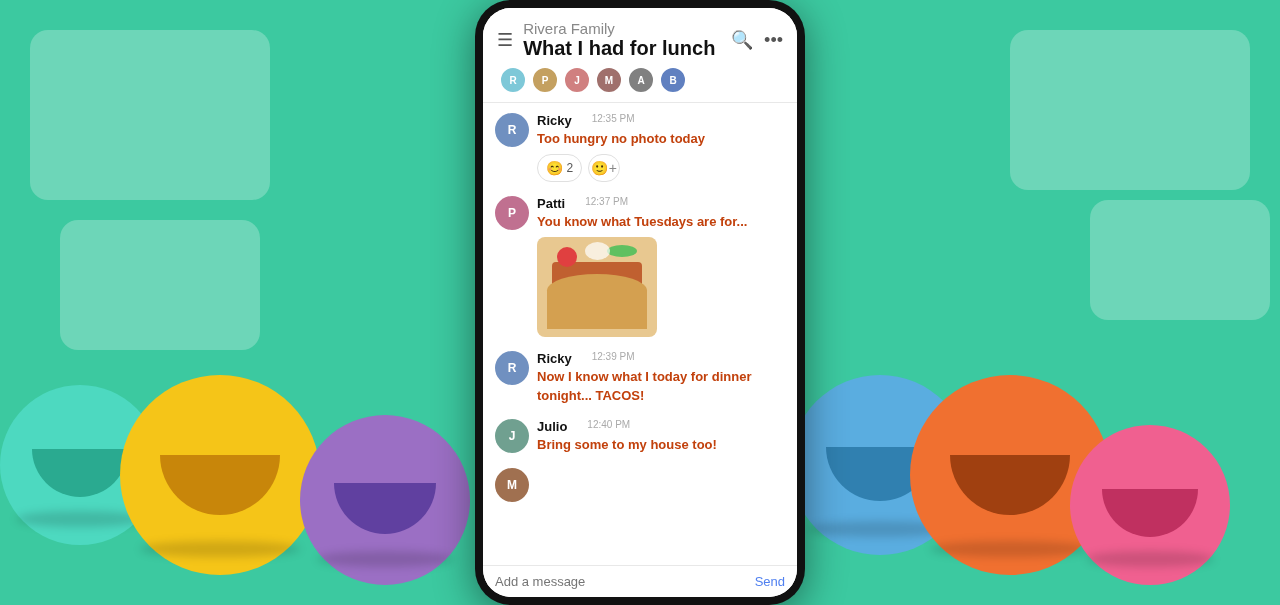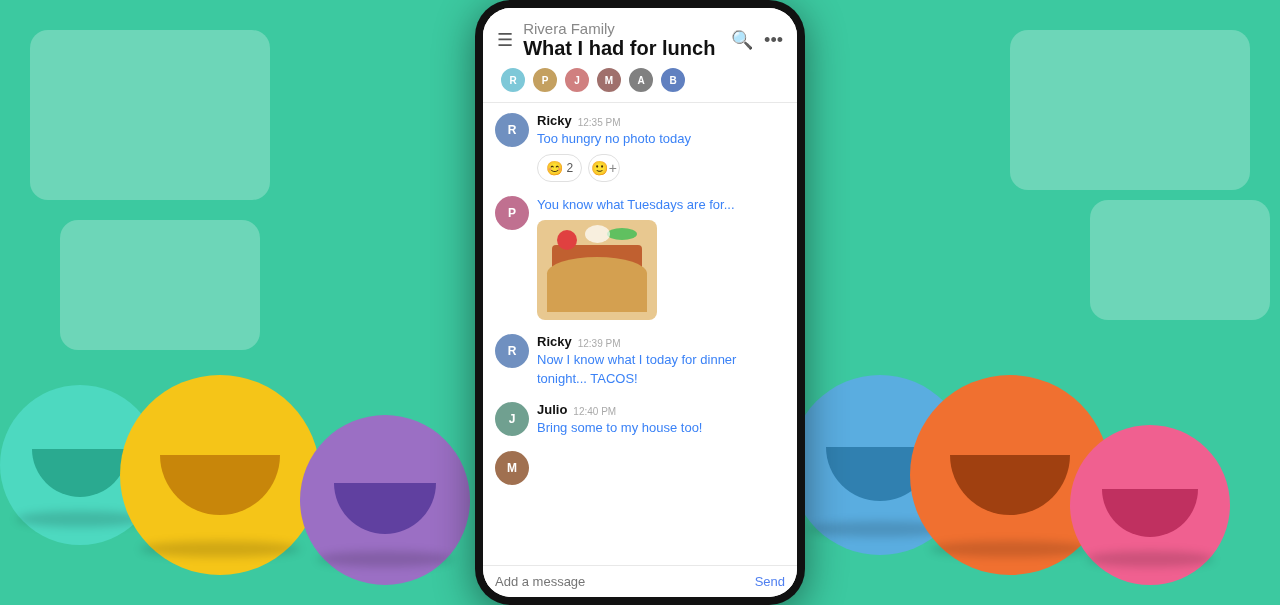--- a/index.html
+++ b/index.html
@@ -194,37 +194,38 @@
       color: #fff;
     }
     .av-ricky { background: #7090c0; }
     .av-patti { background: #c07090; }
     .av-julio { background: #70a090; }
     .av-maria { background: #a07050; }
 
     .msg-body { flex: 1; }
     .msg-header-line {
       display: flex;
-      align-items: flex-end;
-      gap: 6px;
+      align-items: flex-start;
+      gap: 20px;
       margin-bottom: 2px;
     }
     .msg-sender {
       font-size: 13px;
       font-weight: 700;
       color: #111;
     }
     .msg-time {
       font-size: 10px;
       color: #aaa;
     }
     .msg-text {
       font-size: 13px;
-      color: #3b82f6;
+      color: #c2410c;
       line-height: 1.4;
+      font-weight: bold;
     }
 
     
     .reactions {
       display: flex;
       gap: 6px;
       margin-top: 6px;
     }
     .reaction-badge {
       display: flex;
@@ -413,20 +414,24 @@
             <div class="reaction-add">
               <span>🙂+</span>
             </div>
           </div>
         </div>
       </div>
 
       <div class="msg-row">
         <div class="msg-avatar av-patti">P</div>
         <div class="msg-body">
+          <div class="msg-header-line">
+            <span class="msg-sender">Patti</span>
+            <span class="msg-time">12:37 PM</span>
+          </div>
           <div class="msg-text">You know what Tuesdays are for...</div>
 
           <div class="food-img">
             <div class="taco-filling"></div>
             <div class="taco-shell"></div>
             <div class="taco-tomato"></div>
             <div class="taco-green"></div>
             <div class="taco-white"></div>
           </div>
         </div>

